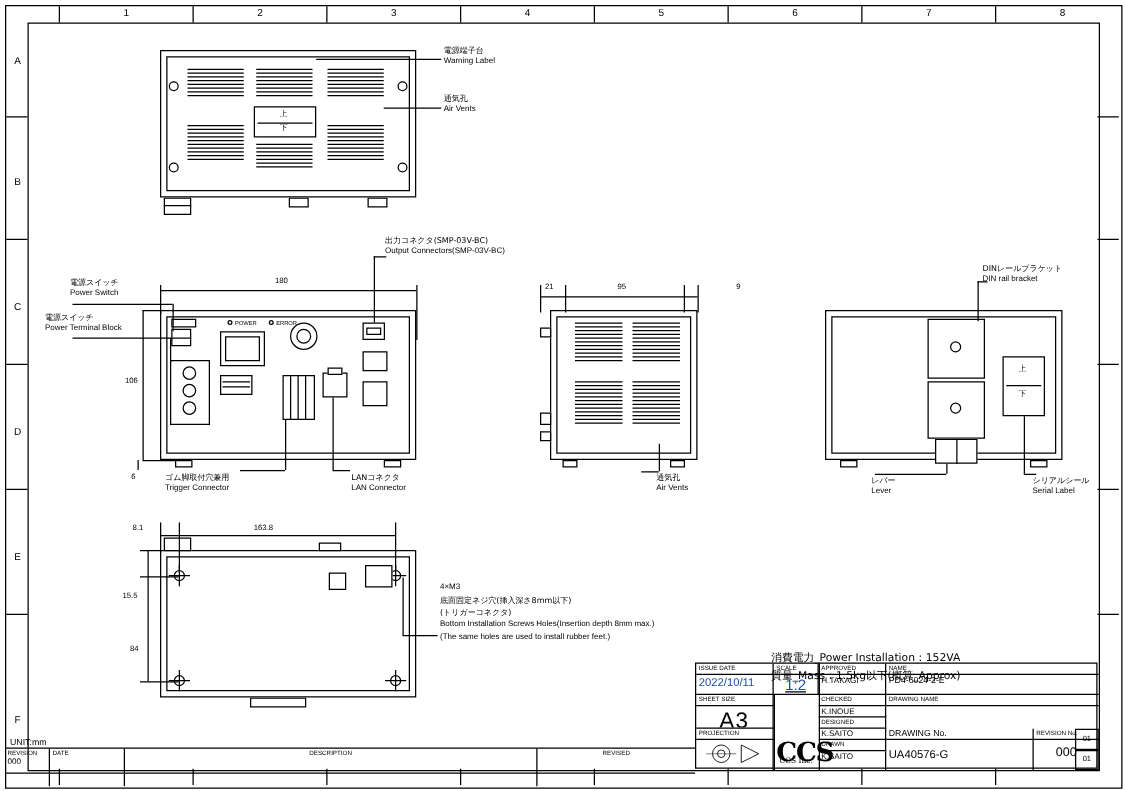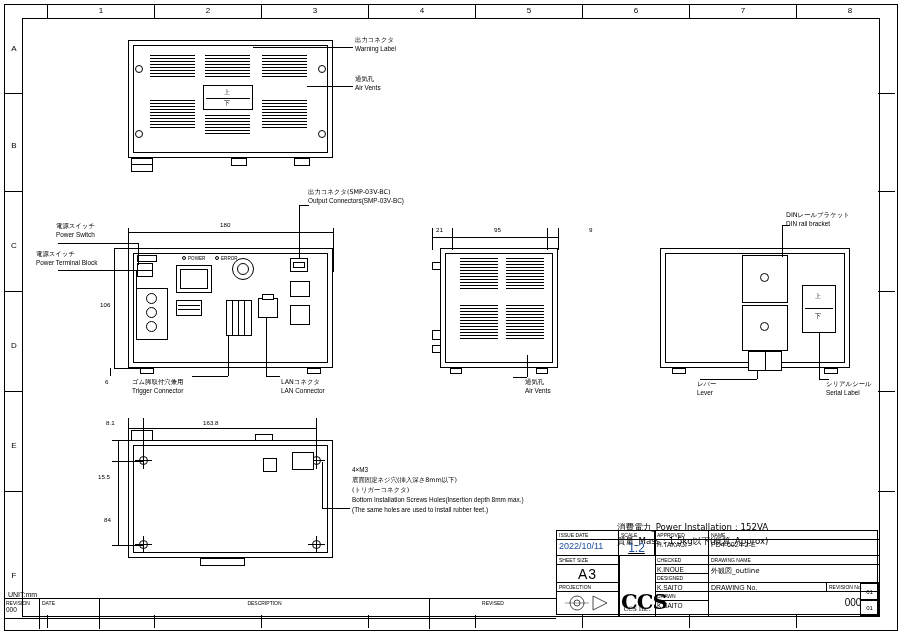--- a/index.html
+++ b/index.html
@@ -183,21 +183,21 @@
     <div class="note jp" style="left:224px;top:88px;font-size:6px;">上</div>
     <div class="ln hline" style="left:206px;top:98px;width:44px;"></div>
     <div class="note jp" style="left:224px;top:99px;font-size:6px;">下</div>
 
     <div class="box" style="left:131px;top:158px;width:22px;height:14px;"></div>
     <div class="ln hline" style="left:131px;top:164px;width:22px;"></div>
     <div class="box" style="left:231px;top:158px;width:16px;height:8px;"></div>
     <div class="box" style="left:294px;top:158px;width:16px;height:8px;"></div>
 
     <div class="leader" style="left:253px;top:47px;width:100px;"></div>
-    <div class="note jp" style="left:355px;top:36px;">出力コネクタ</div>
+    <div class="note jp" style="left:355px;top:36px;">電源端子台</div>
     <div class="note" style="left:355px;top:45px;">Warning Label</div>
 
     <div class="leader" style="left:307px;top:86px;width:46px;"></div>
     <div class="note jp" style="left:355px;top:75px;">通気孔</div>
     <div class="note" style="left:355px;top:84px;">Air Vents</div>
   </div>
 
   <div>
     <div class="box" style="left:128px;top:248px;width:205px;height:120px;"></div>
     <div class="box" style="left:133px;top:253px;width:195px;height:110px;"></div>
@@ -504,30 +504,27 @@
       <div class="tb-lab">SHEET SIZE</div>
     </div>
     <div class="cell" style="left:98px;top:25px;width:54px;height:9px;">
       <div class="tb-lab">CHECKED</div>
     </div>
     <div class="cell" style="left:152px;top:25px;width:170px;height:9px;border-right:none;">
       <div class="tb-lab">DRAWING  NAME</div>
     </div>
 
     <div class="cell" style="left:0;top:34px;width:62px;height:18px;">
-      <div class="tb-val" style="font-size:14px;text-align:center;letter-spacing:1px;">A3</div>
+      <div class="tb-val" style="font-size:18px;text-align:center;letter-spacing:1px;">A3</div>
     </div>
     <div class="cell" style="left:98px;top:34px;width:54px;height:9px;">
       <div class="tb-val" style="font-size:6.5px;">K.INOUE</div>
     </div>
     <div class="cell" style="left:98px;top:43px;width:54px;height:9px;">
       <div class="tb-lab">DESIGNED</div>
-    </div>
-    <div class="cell" style="left:152px;top:34px;width:170px;height:18px;border-right:none;">
-      <div class="tb-val" style="font-size:7px;font-family:'DejaVu Sans',sans-serif;">外観図_outline</div>
     </div>
 
     <div class="cell" style="left:0;top:52px;width:62px;height:9px;">
       <div class="tb-lab">PROJECTION</div>
     </div>
     <div class="cell" style="left:98px;top:52px;width:54px;height:9px;">
       <div class="tb-val" style="font-size:6.5px;">K.SAITO</div>
     </div>
     <div class="cell" style="left:152px;top:52px;width:118px;height:9px;">
       <div class="tb-lab" style="font-size:7px;">DRAWING No.</div>
@@ -543,20 +540,23 @@
         <path d="M34 3 L48 10 L34 17 Z" fill="none" stroke="#000" stroke-width="0.7"></path>
         <line x1="6" y1="10" x2="30" y2="10" stroke="#000" stroke-width="0.4"></line>
       </svg>
     </div>
     <div class="cell" style="left:98px;top:61px;width:54px;height:9px;">
       <div class="tb-lab">DRAWN</div>
     </div>
     <div class="cell" style="left:98px;top:70px;width:54px;height:15px;border-bottom:none;">
       <div class="tb-val" style="font-size:6.5px;">K.SAITO</div>
     </div>
+    <div class="cell" style="left:152px;top:61px;width:118px;height:24px;border-bottom:none;">
+      <div class="tb-val" style="font-size:9px;margin-top:5px;">UA40576-G</div>
+    </div>
     <div class="cell" style="left:270px;top:61px;width:52px;height:24px;border-right:none;border-bottom:none;">
       <div class="tb-val" style="font-size:10px;text-align:center;margin-top:4px;">000</div>
     </div>
 
     <div class="cell" style="left:62px;top:25px;width:36px;height:0;border:none;"></div>
     <div class="ccs" style="left:64px;top:58px;font-size:21px;letter-spacing:-1px;">CCS</div>
     <div class="abs" style="left:62px;top:74px;width:36px;text-align:center;font-size:6px;font-family:'DejaVu Serif',serif;">CCS Inc.</div>
     <div class="ln vline" style="left:62px;top:25px;height:60px;"></div>
     <div class="ln vline" style="left:98px;top:0;height:85px;"></div>
 

